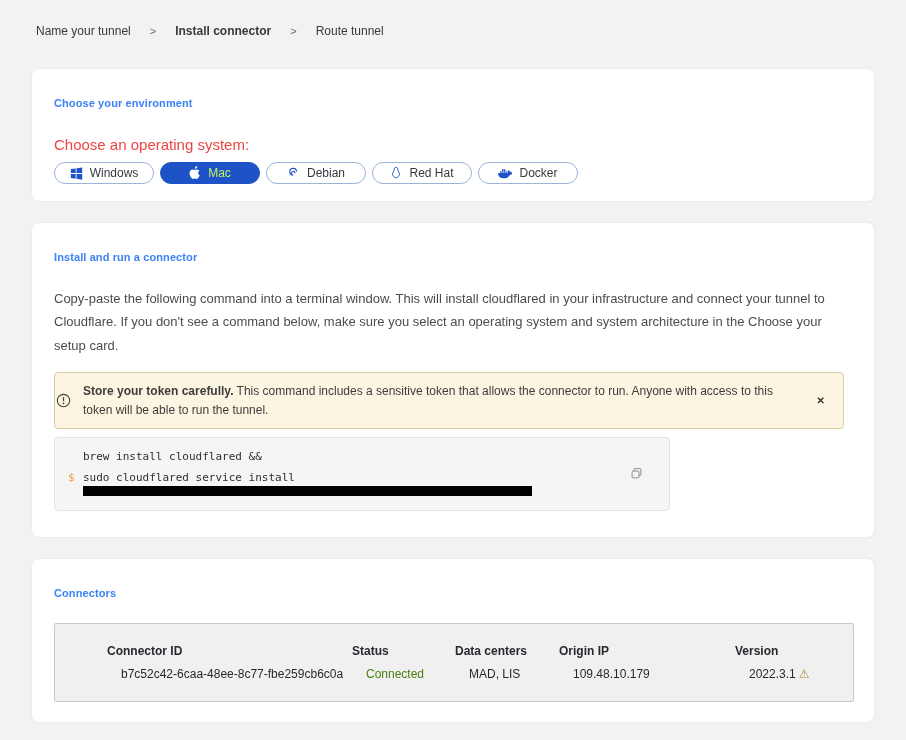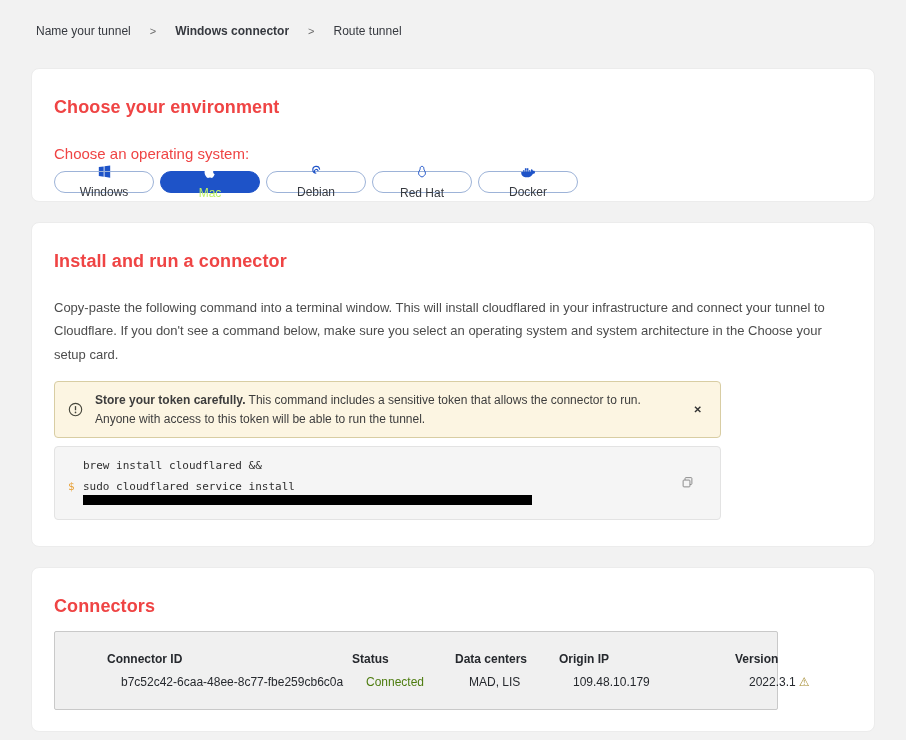--- a/index.html
+++ b/index.html
@@ -22,23 +22,23 @@
   .breadcrumb .sep { color: #6b6b6b; font-size: 11px; }
   .breadcrumb .crumb.active { font-weight: bold; }
   
   .card {
     background: #ffffff;
     border: 1px solid #ececec;
     border-radius: 8px;
     margin: 0 31px;
   }
   .card h2 {
-    font-size: 18px;
+    font-size: 11px;
     font-weight: bold;
-    color: #ef4444;
+    color: #3b82f6;
     letter-spacing: .1px;
   }
   #env-card  { margin-top: 30px; padding: 28px 22px 24px; height: 134px; }
   #install-card { margin-top: 20px; padding: 28px 22px 26px; }
   #connectors-card { margin-top: 20px; padding: 28px 22px 23px; height: 165px; }
   
   .os-label { font-size: 15px; color: #ef4444; margin-top: 27px; }
   .os-row { display: flex; gap: 6px; margin-top: 9px; }
   .os-btn {
     width: 100px;
@@ -47,44 +47,43 @@
     border-radius: 11px;
     background: #ffffff;
     color: #36393f;
     font-family: "Liberation Sans", sans-serif;
     font-size: 12px;
     display: flex;
     align-items: center;
     justify-content: center;
     gap: 7px;
     cursor: pointer;
-    flex-direction: column;
   }
   .os-btn .os-icon { display: flex; align-items: center; color: #1e53c8; }
   .os-btn.selected {
     background: #1e53c8;
     border-color: #1e53c8;
     color: #bef264;
   }
   .os-btn.selected .os-icon { color: #ffffff; }
   
   .install-desc {
     margin-top: 24px;
     font-size: 13px;
     line-height: 1.8;
     color: #4c4c4c;
     max-width: 800px;
   }
   .warning-banner {
     margin-top: 15px;
-    width: 667px;
+    width: 790px;
     background: #fcf5e2;
     border: 1px solid #d8cda3;
     border-radius: 4px;
-    padding: 9px 12px 9px 13px;
+    padding: 9px 12px 9px 1px;
     display: flex;
     align-items: center;
     gap: 12px;
     font-size: 12px;
     line-height: 1.55;
     color: #3d3d3d;
   }
   .warning-banner .warn-text { flex: 1; }
   .warning-banner b { font-weight: bold; }
   .warning-close {
@@ -93,21 +92,21 @@
     font-size: 10px;
     font-weight: bold;
     color: #333333;
     cursor: pointer;
     padding: 4px 6px;
     align-self: center;
   }
   .code-block {
     position: relative;
     margin-top: 8px;
-    width: 667px;
+    width: 616px;
     background: #f5f5f5;
     border: 1px solid #e3e3e3;
     border-radius: 4px;
     padding: 13px 14px 14px 13px;
     font-family: "DejaVu Sans Mono", monospace;
     font-size: 11px;
     color: #2f2f2f;
   }
   .code-line { display: flex; line-height: 1.0; }
   .code-line .gutter { width: 15px; flex: none; color: #e8a33d; }
@@ -120,44 +119,44 @@
     position: absolute;
     top: 27px;
     right: 24px;
     background: none;
     border: none;
     cursor: pointer;
     padding: 2px;
   }
   
   .table-box {
-    margin-top: 14px;
+    margin-top: 24px;
     border: 1px solid #c9c9c9;
     border-radius: 2px;
     background: #f0f0f0;
     padding: 20px 0 20px 52px;
-    width: 724px;
+    width: 800px;
   }
   .t-row {
     display: grid;
     grid-template-columns: 245px 103px 104px 176px auto;
     font-size: 12px;
   }
   .t-row.head { font-weight: bold; color: #26292e; }
   .t-row.body { margin-top: 9px; color: #26292e; padding-left: 14px; }
   .status-connected { color: #4d7c0f; }
   .version-warning-icon { color: #a3892c; font-size: 12px; margin-left: 3px; }
 </style>
 </head>
 <body>
 
 <nav class="breadcrumb">
   <span class="crumb">Name your tunnel</span>
   <span class="sep">&gt;</span>
-  <span class="crumb active">Windows connector</span>
+  <span class="crumb active">Install connector</span>
   <span class="sep">&gt;</span>
   <span class="crumb">Route tunnel</span>
 </nav>
 
 <section class="card" id="env-card">
   <h2>Choose your environment</h2>
   <div class="os-label">Choose an operating system:</div>
   <div class="os-row">
 
     <button class="os-btn">

